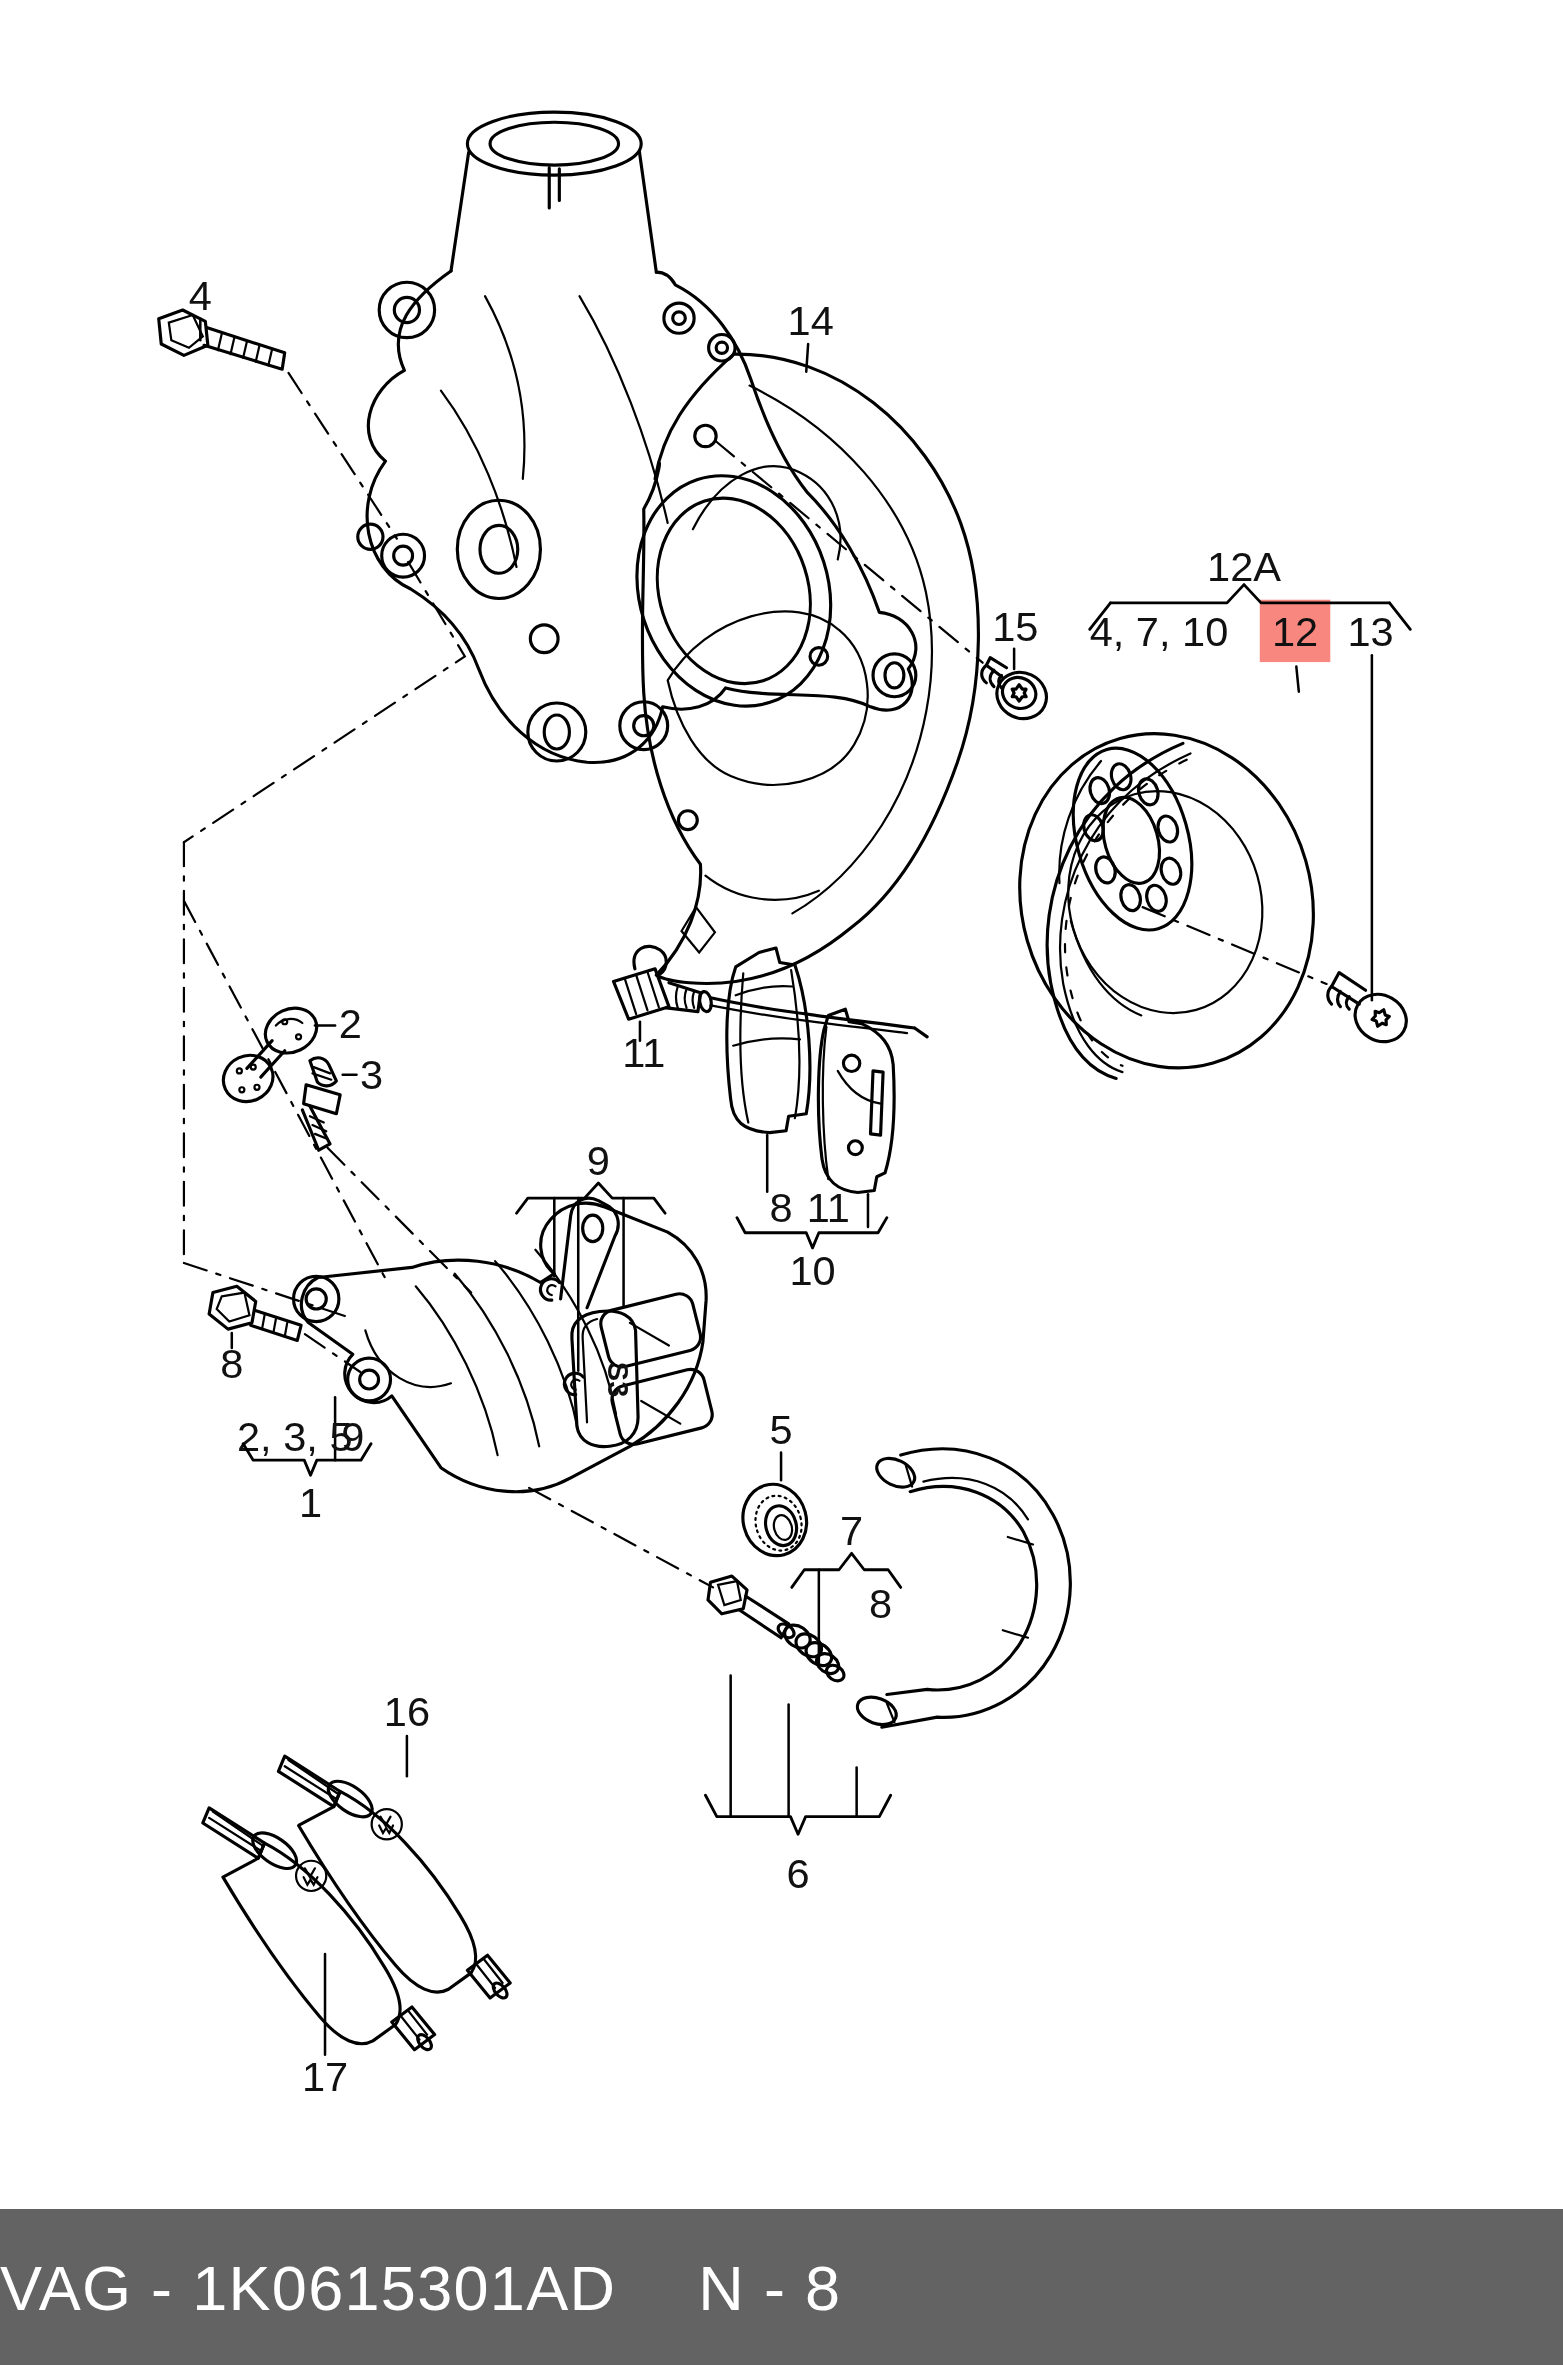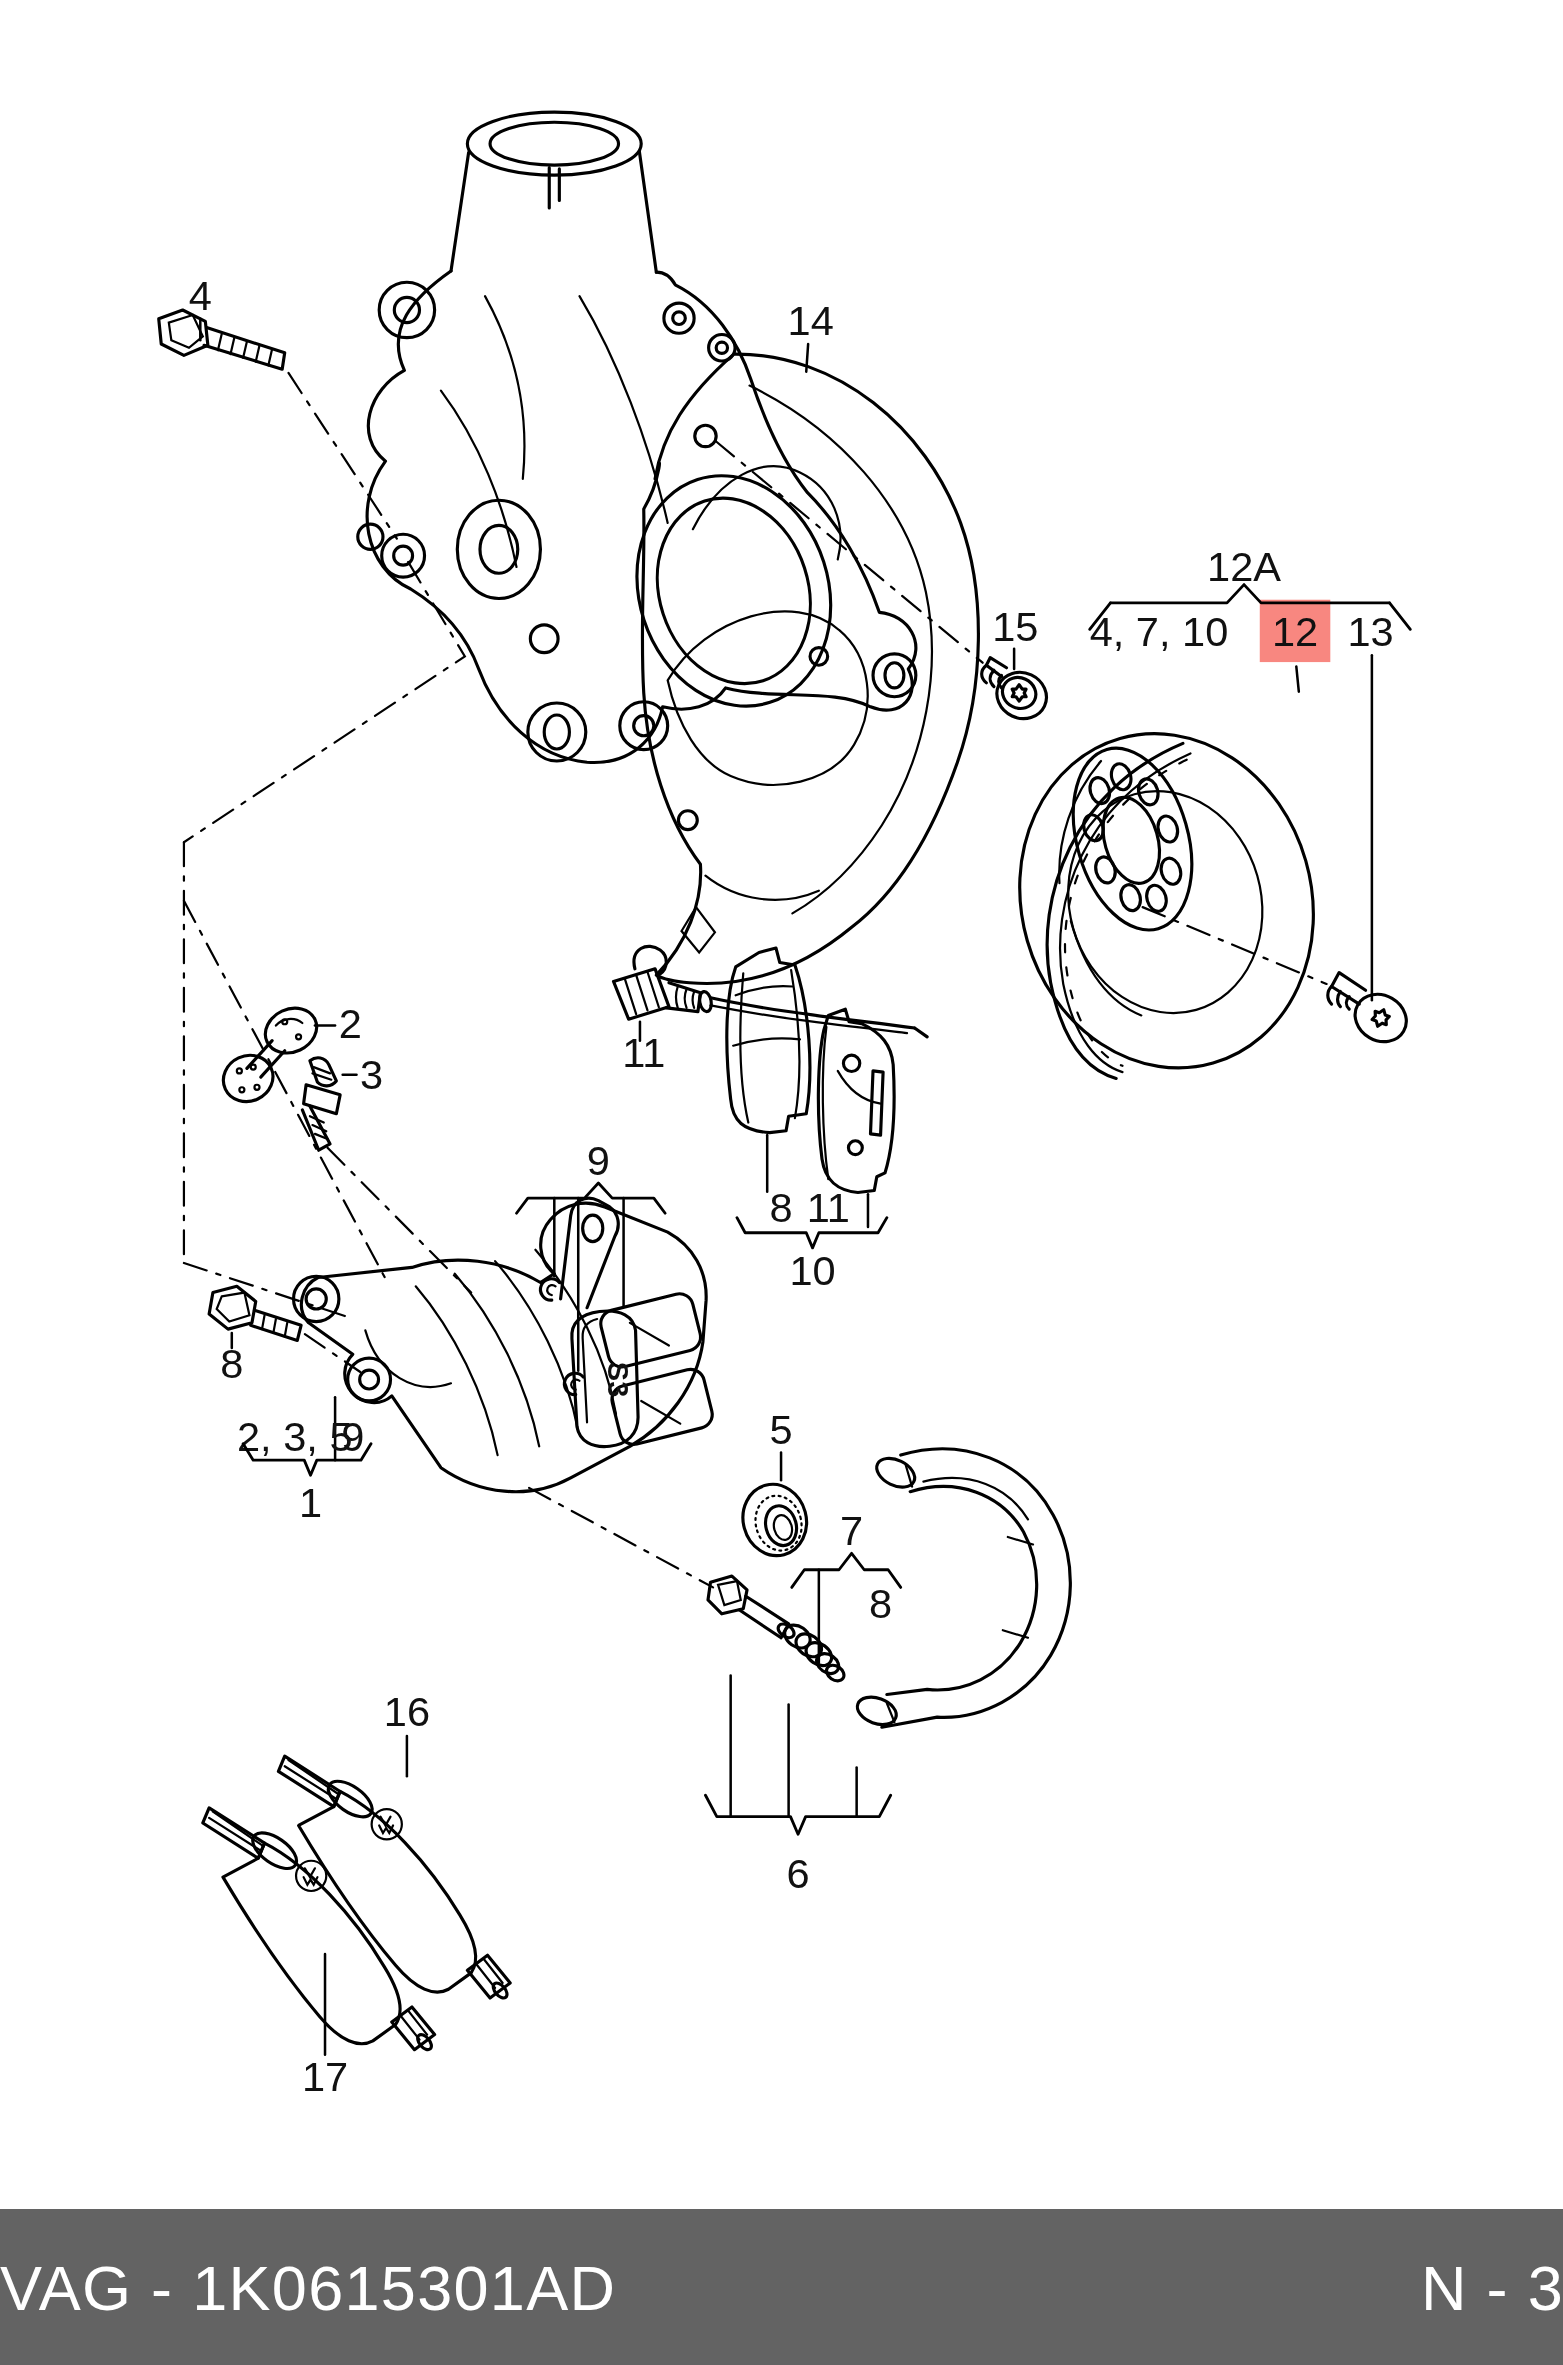--- a/index.html
+++ b/index.html
@@ -6,21 +6,21 @@
   .page{position:relative;width:1564px;height:2366px;font-family:"Liberation Sans",sans-serif;}
   svg{position:absolute;left:0;top:0;}
   .ln{fill:none;stroke:#000;stroke-width:5;stroke-linecap:round;stroke-linejoin:round;}
   .thin{fill:none;stroke:#000;stroke-width:3.5;stroke-linecap:round;}
   .leader{fill:none;stroke:#000;stroke-width:4;stroke-linecap:round;}
   .brk{fill:none;stroke:#000;stroke-width:4.5;stroke-linecap:round;stroke-linejoin:round;}
   .dash{fill:none;stroke:#000;stroke-width:3.5;stroke-dasharray:38 16 7 16;stroke-linecap:round;}
   .callout{font-family:"Liberation Sans",sans-serif;font-size:66px;fill:#111;text-anchor:middle;font-weight:400;}
   .mark{font-family:"Liberation Sans",sans-serif;font-size:46px;fill:#111;text-anchor:middle;font-weight:700;}
   .footer{position:absolute;left:0;top:2209px;width:1564px;height:157px;background:#636363;
-          display:flex;align-items:center;justify-content:space-between;gap:82px;}
+          display:flex;align-items:center;justify-content:flex-start;gap:82px;}
   .footer span{color:#fff;font-size:63px;letter-spacing:1.3px;white-space:nowrap;}
 </style>
 </head>
 <body>
 
 <div class="page">
 <svg width="1564" height="2366" viewBox="0 0 2483 3756">
 
   <g>
     <ellipse class="ln" cx="880" cy="228" rx="138" ry="50"></ellipse>
@@ -356,16 +356,16 @@
     <path class="thin" d="M 636,3200 L 666,3238 M 648,3192 L 678,3230"></path>
     <ellipse class="ln" cx="674" cy="3242" rx="8" ry="14" transform="rotate(-40 674 3242)"></ellipse>
   </g>
   <text class="callout" x="516" y="3320">17</text>
   <line class="leader" x1="516" y1="3102" x2="516" y2="3262"></line>
 
 </svg>
 
   <div class="footer">
     <span>VAG - 1K0615301AD</span>
-    <span>N - 3</span>
+    <span>N - 8</span>
   </div>
 </div>
 
 
 </body></html>

